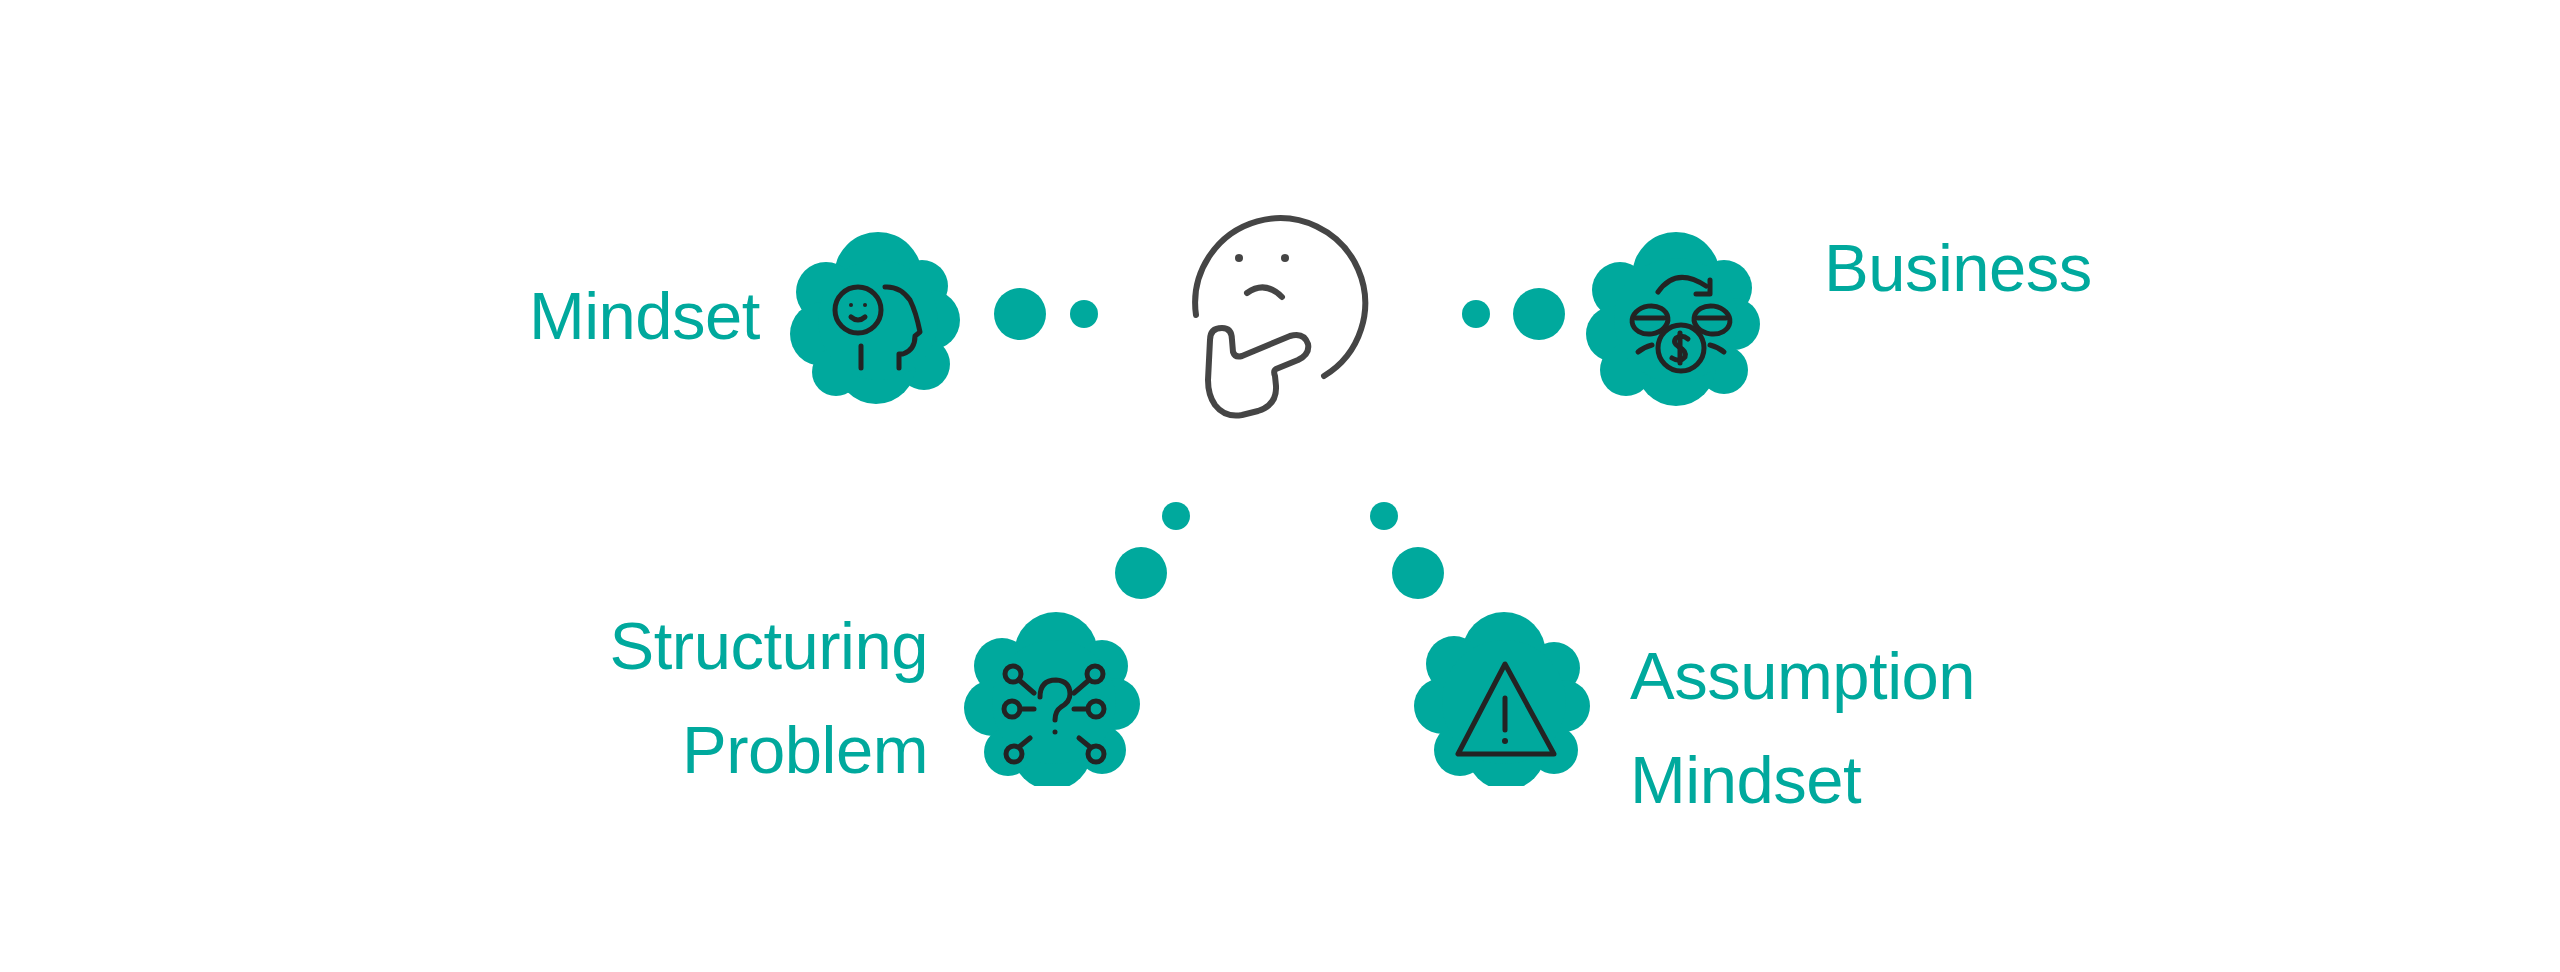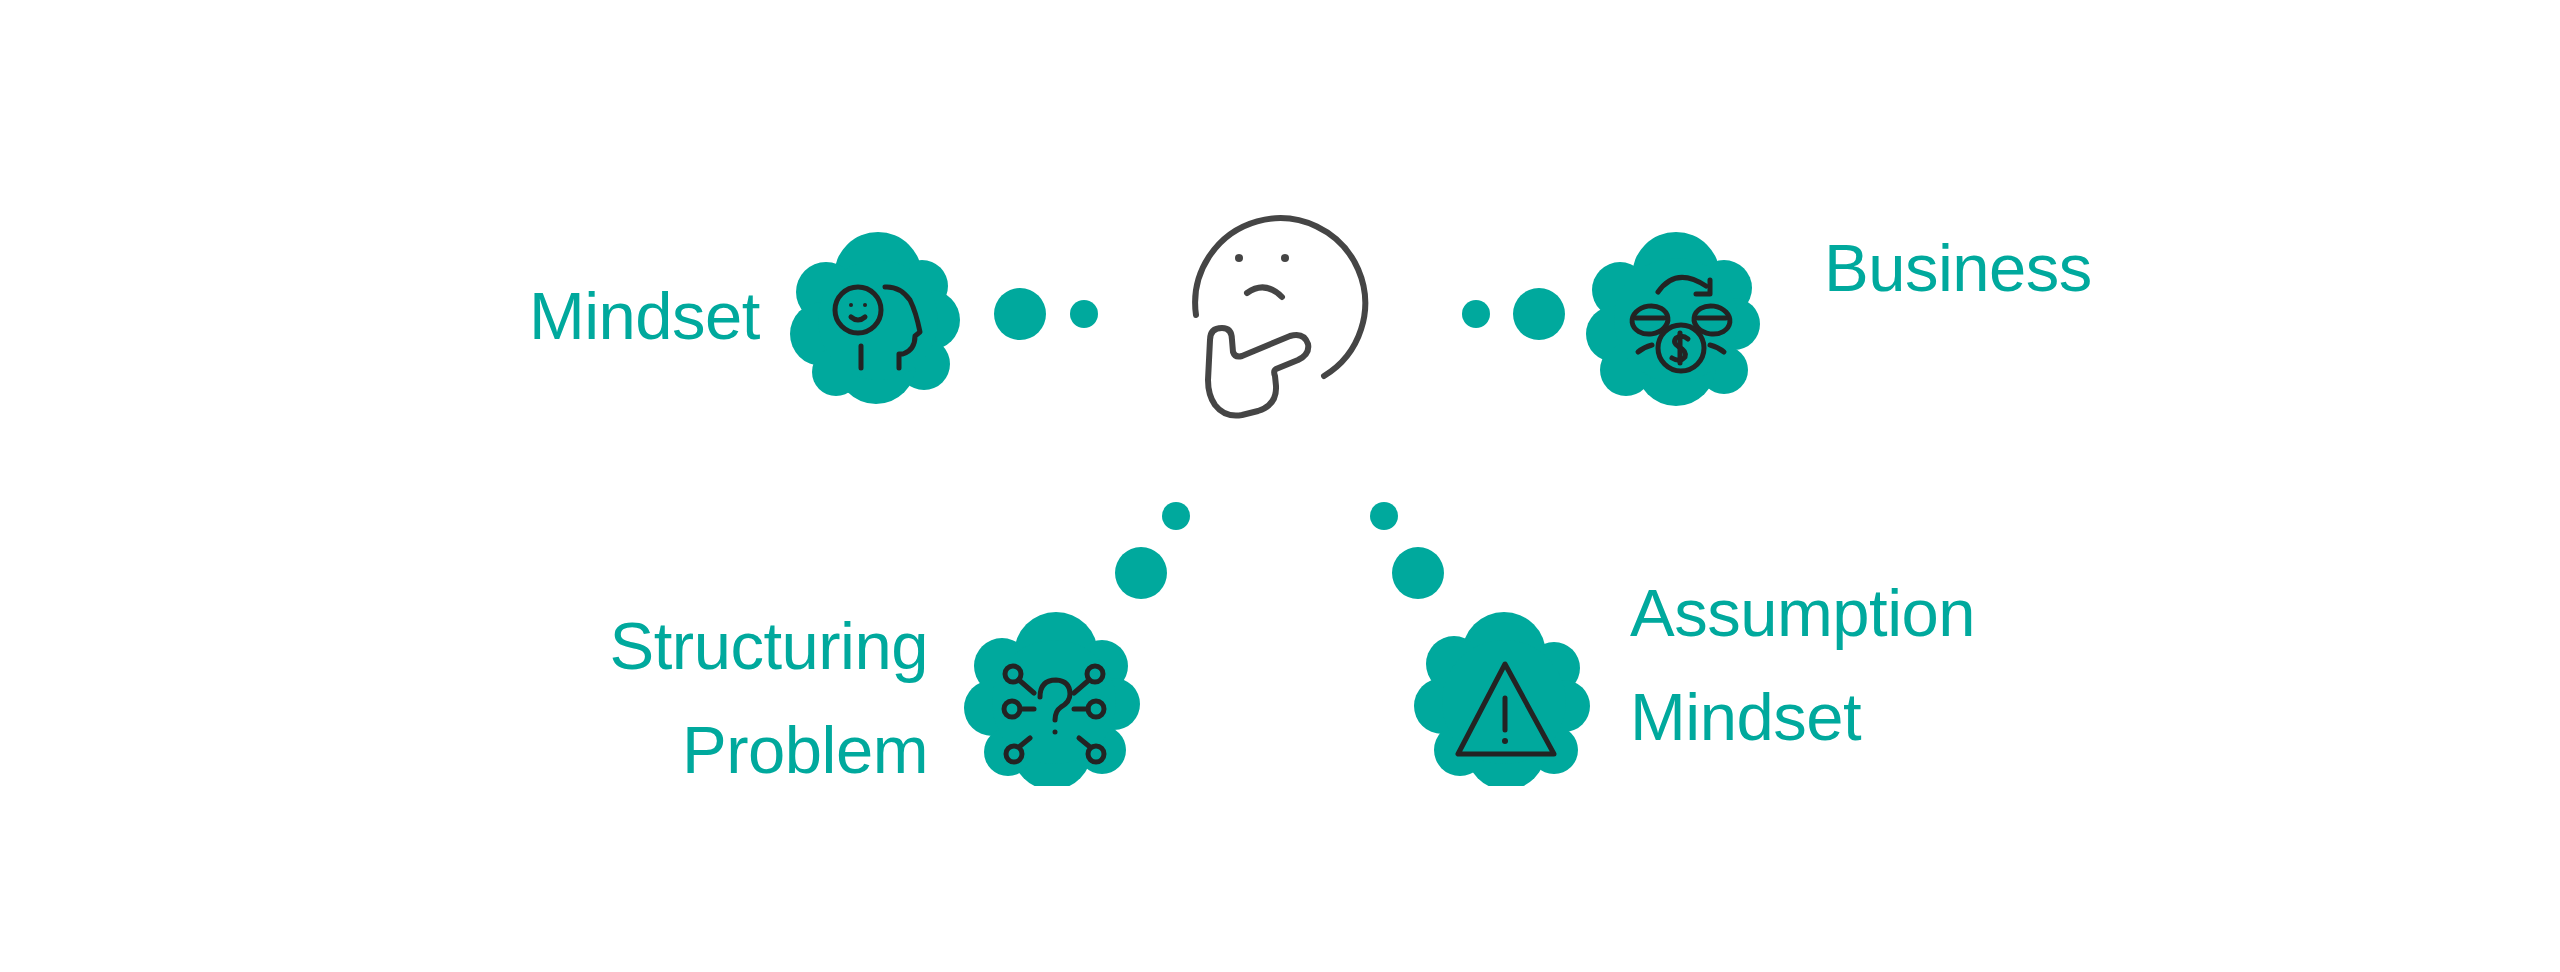--- a/index.html
+++ b/index.html
@@ -192,17 +192,17 @@
         <circle cx="46" cy="146" r="26"></circle>
         <circle cx="90" cy="98" r="62"></circle>
       </g>
       <g fill="none" stroke="#232323" stroke-width="5" stroke-linecap="round" stroke-linejoin="round">
         <path d="M91 60 L44 150 L140 150 Z"></path>
         <path d="M91 94 L91 126"></path>
         <circle cx="91" cy="137" r="3" fill="#232323" stroke="none"></circle>
       </g>
     </svg>
   </div>
-  <div class="label" style="left:1630px;top:561px;">
+  <div class="label" style="left:1630px;top:624px;">
     <span class="line">Assumption</span>
     <span class="line">Mindset</span>
   </div>
 </div>
 
 </body></html>

